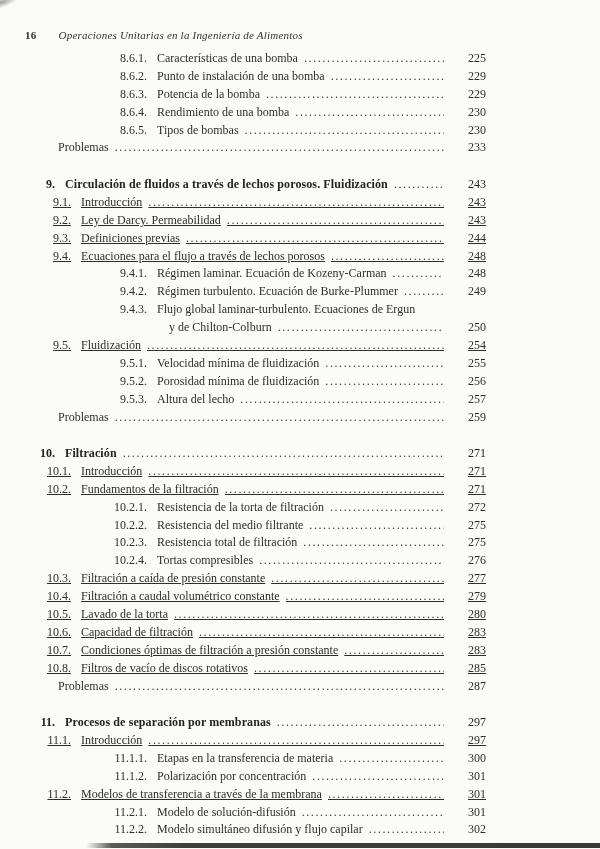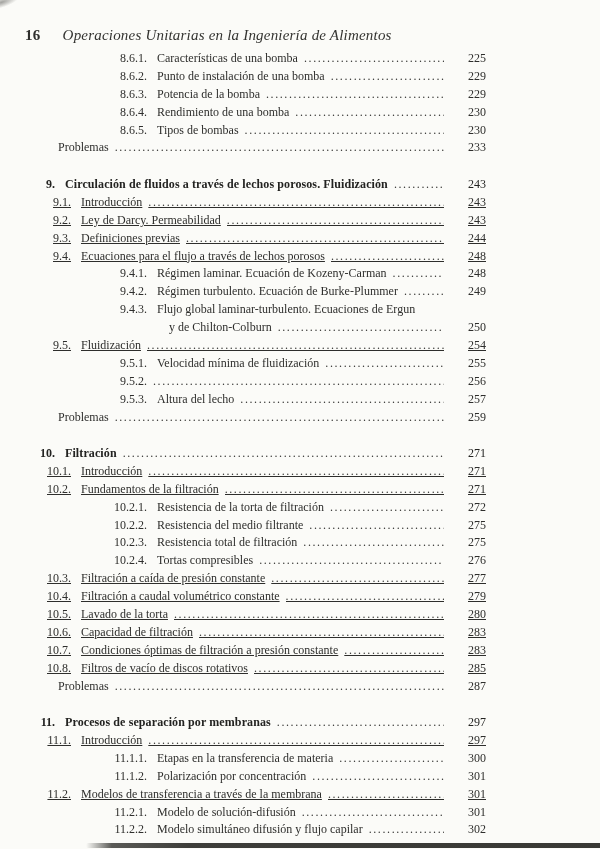--- a/index.html
+++ b/index.html
@@ -10,21 +10,21 @@
     color: #2e2e2c;
     position: relative;
     overflow: hidden;
   }
   .page { position: absolute; inset: 0; }
 
   
   .header {
     position: absolute; top: 26px; left: 25px; right: 98px;
     display: flex; align-items: baseline;
-    font-size: 15px; line-height: 18px;
+    font-size: 11px; line-height: 18px;
     white-space: nowrap;
   }
   .header .folio { font-weight: bold; letter-spacing: .3px; }
   .header .booktitle { font-style: italic; margin-left: 22px; letter-spacing: .2px; color: #333330; }
 
   
   .toc {
     position: absolute; top: 50px; left: 0; right: 16px;
     padding-right: 98px; 
     font-size: 12px;
@@ -187,20 +187,21 @@
     <span class="pg">254</span>
   </div>
       <div class="row lvl-3">
     <span class="num">9.5.1.</span>
     <span class="txt">Velocidad mínima de fluidización</span>
     <span class="leader">............................................................................................................................................................................................................................</span>
     <span class="pg">255</span>
   </div>
       <div class="row lvl-3">
     <span class="num">9.5.2.</span>
+    <span class="txt">Porosidad mínima de fluidización</span>
     <span class="leader">............................................................................................................................................................................................................................</span>
     <span class="pg">256</span>
   </div>
       <div class="row lvl-3">
     <span class="num">9.5.3.</span>
     <span class="txt">Altura del lecho</span>
     <span class="leader">............................................................................................................................................................................................................................</span>
     <span class="pg">257</span>
   </div>
       <div class="row lvl-prob">

